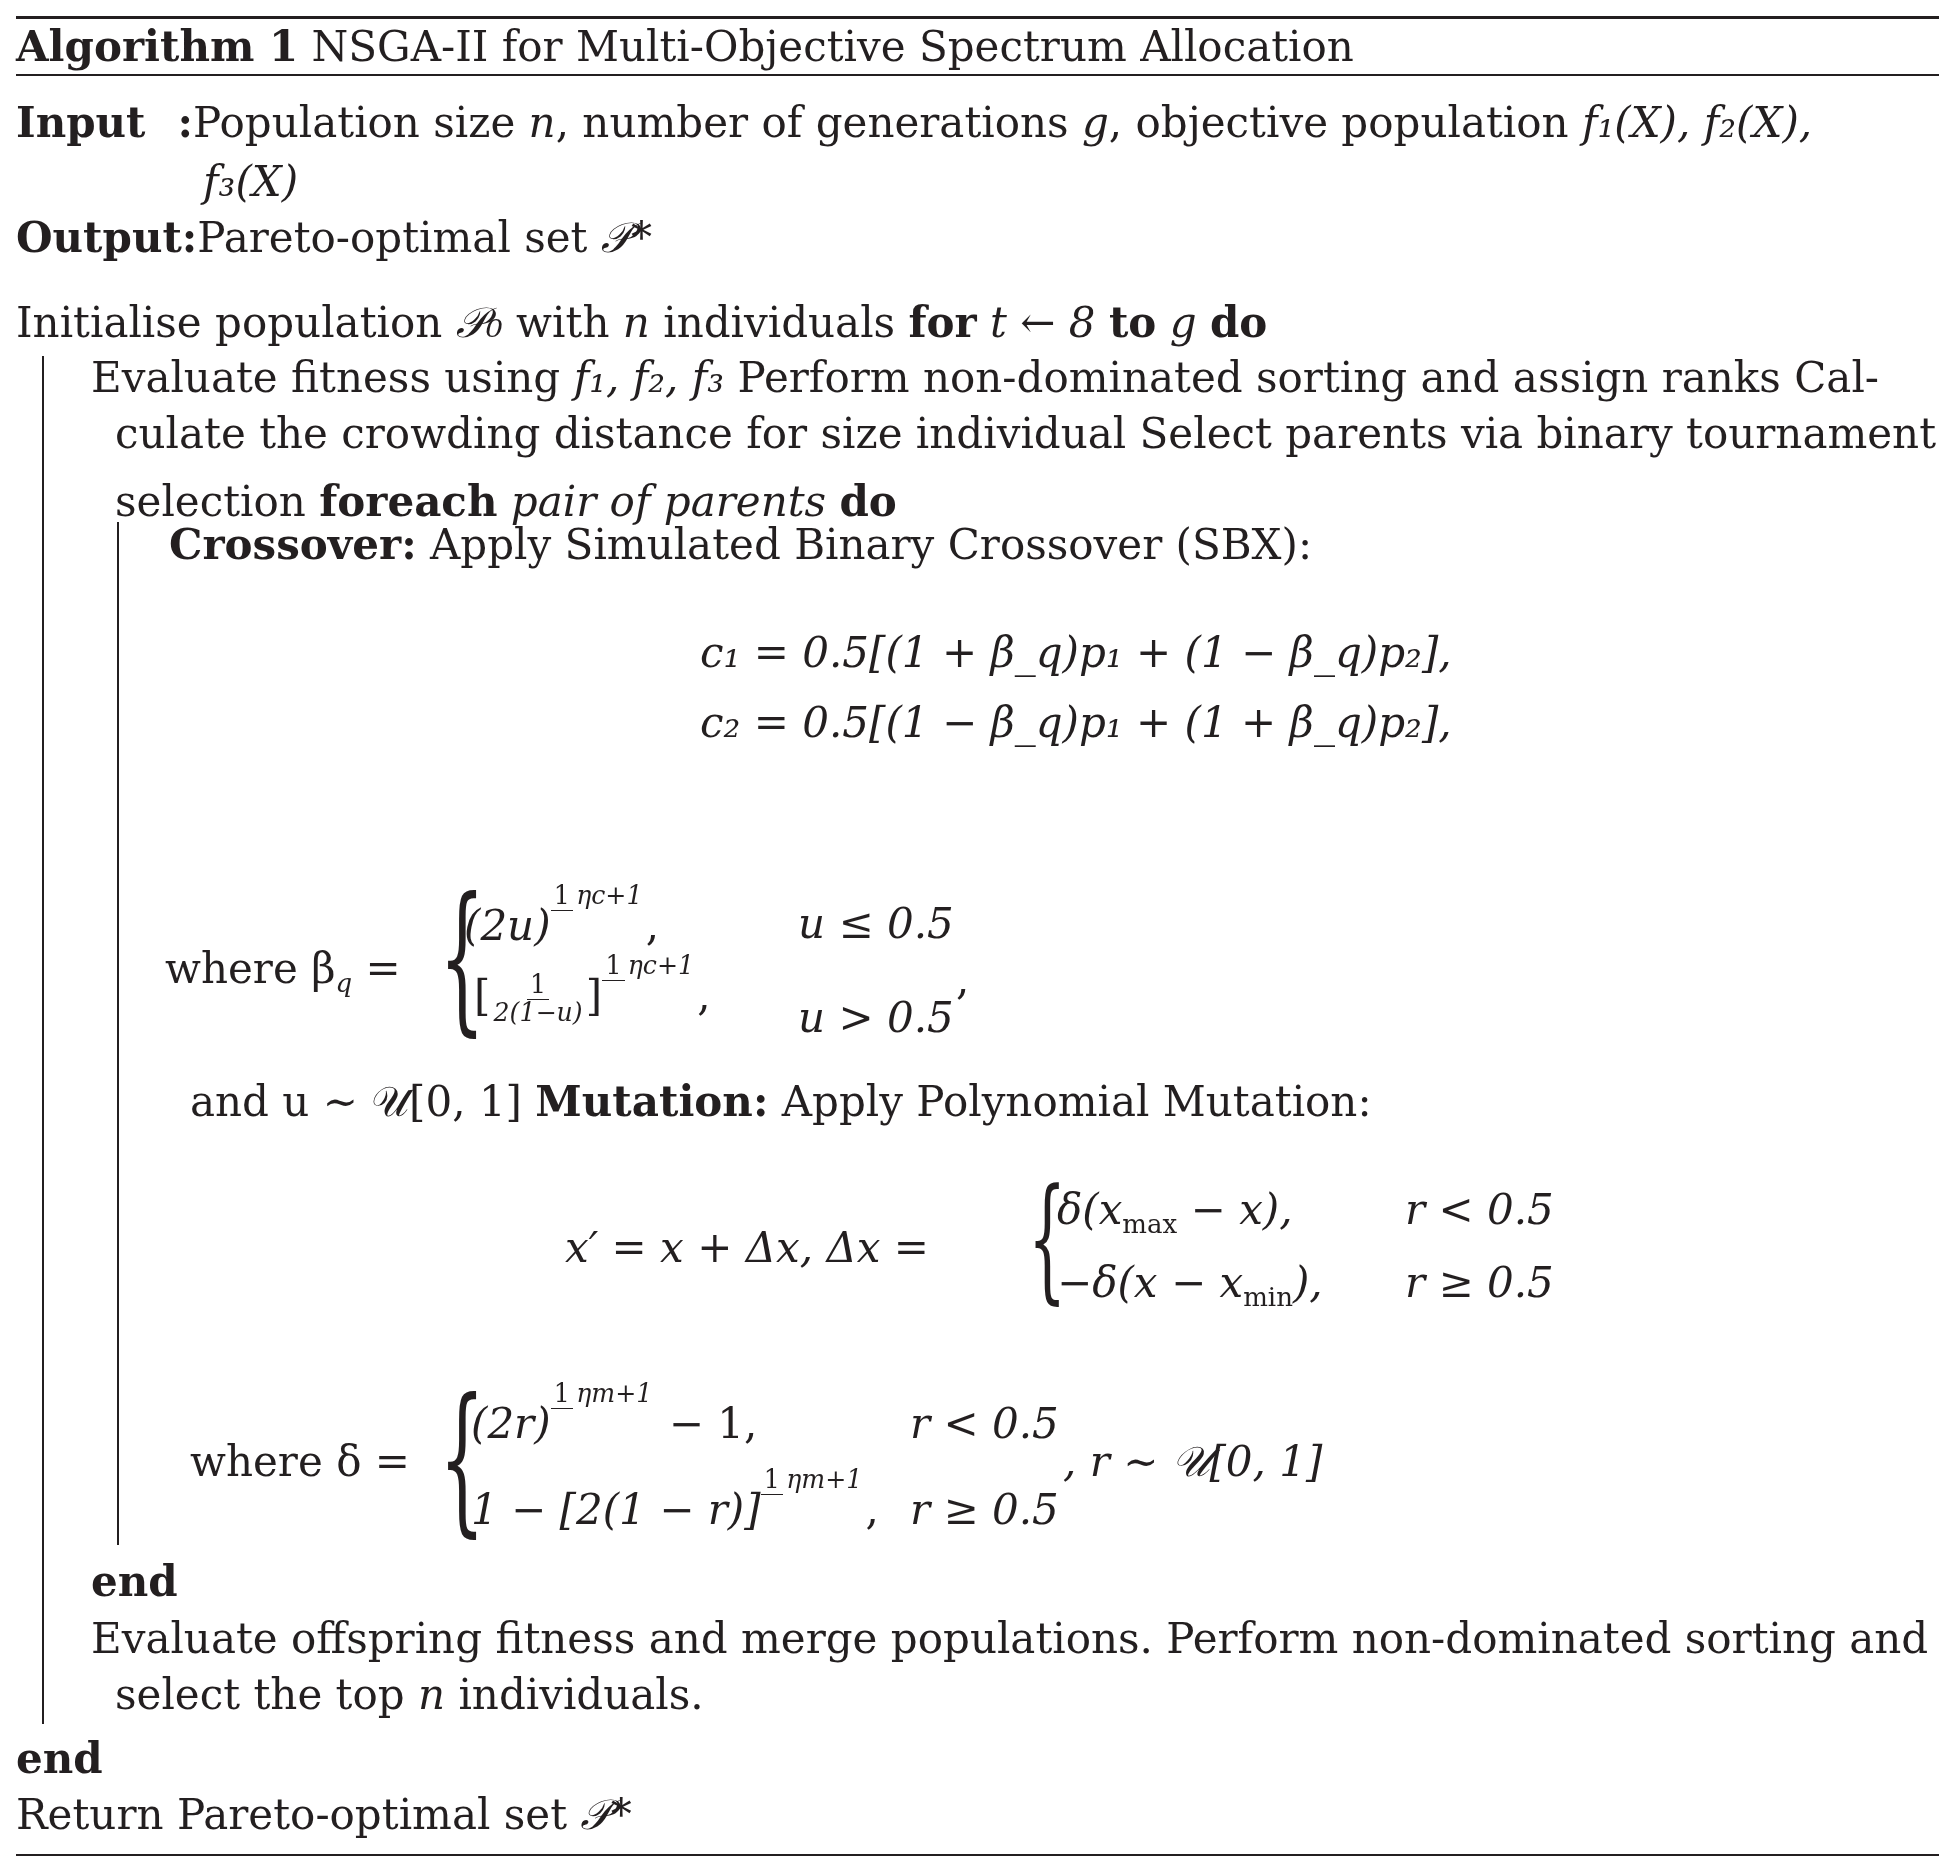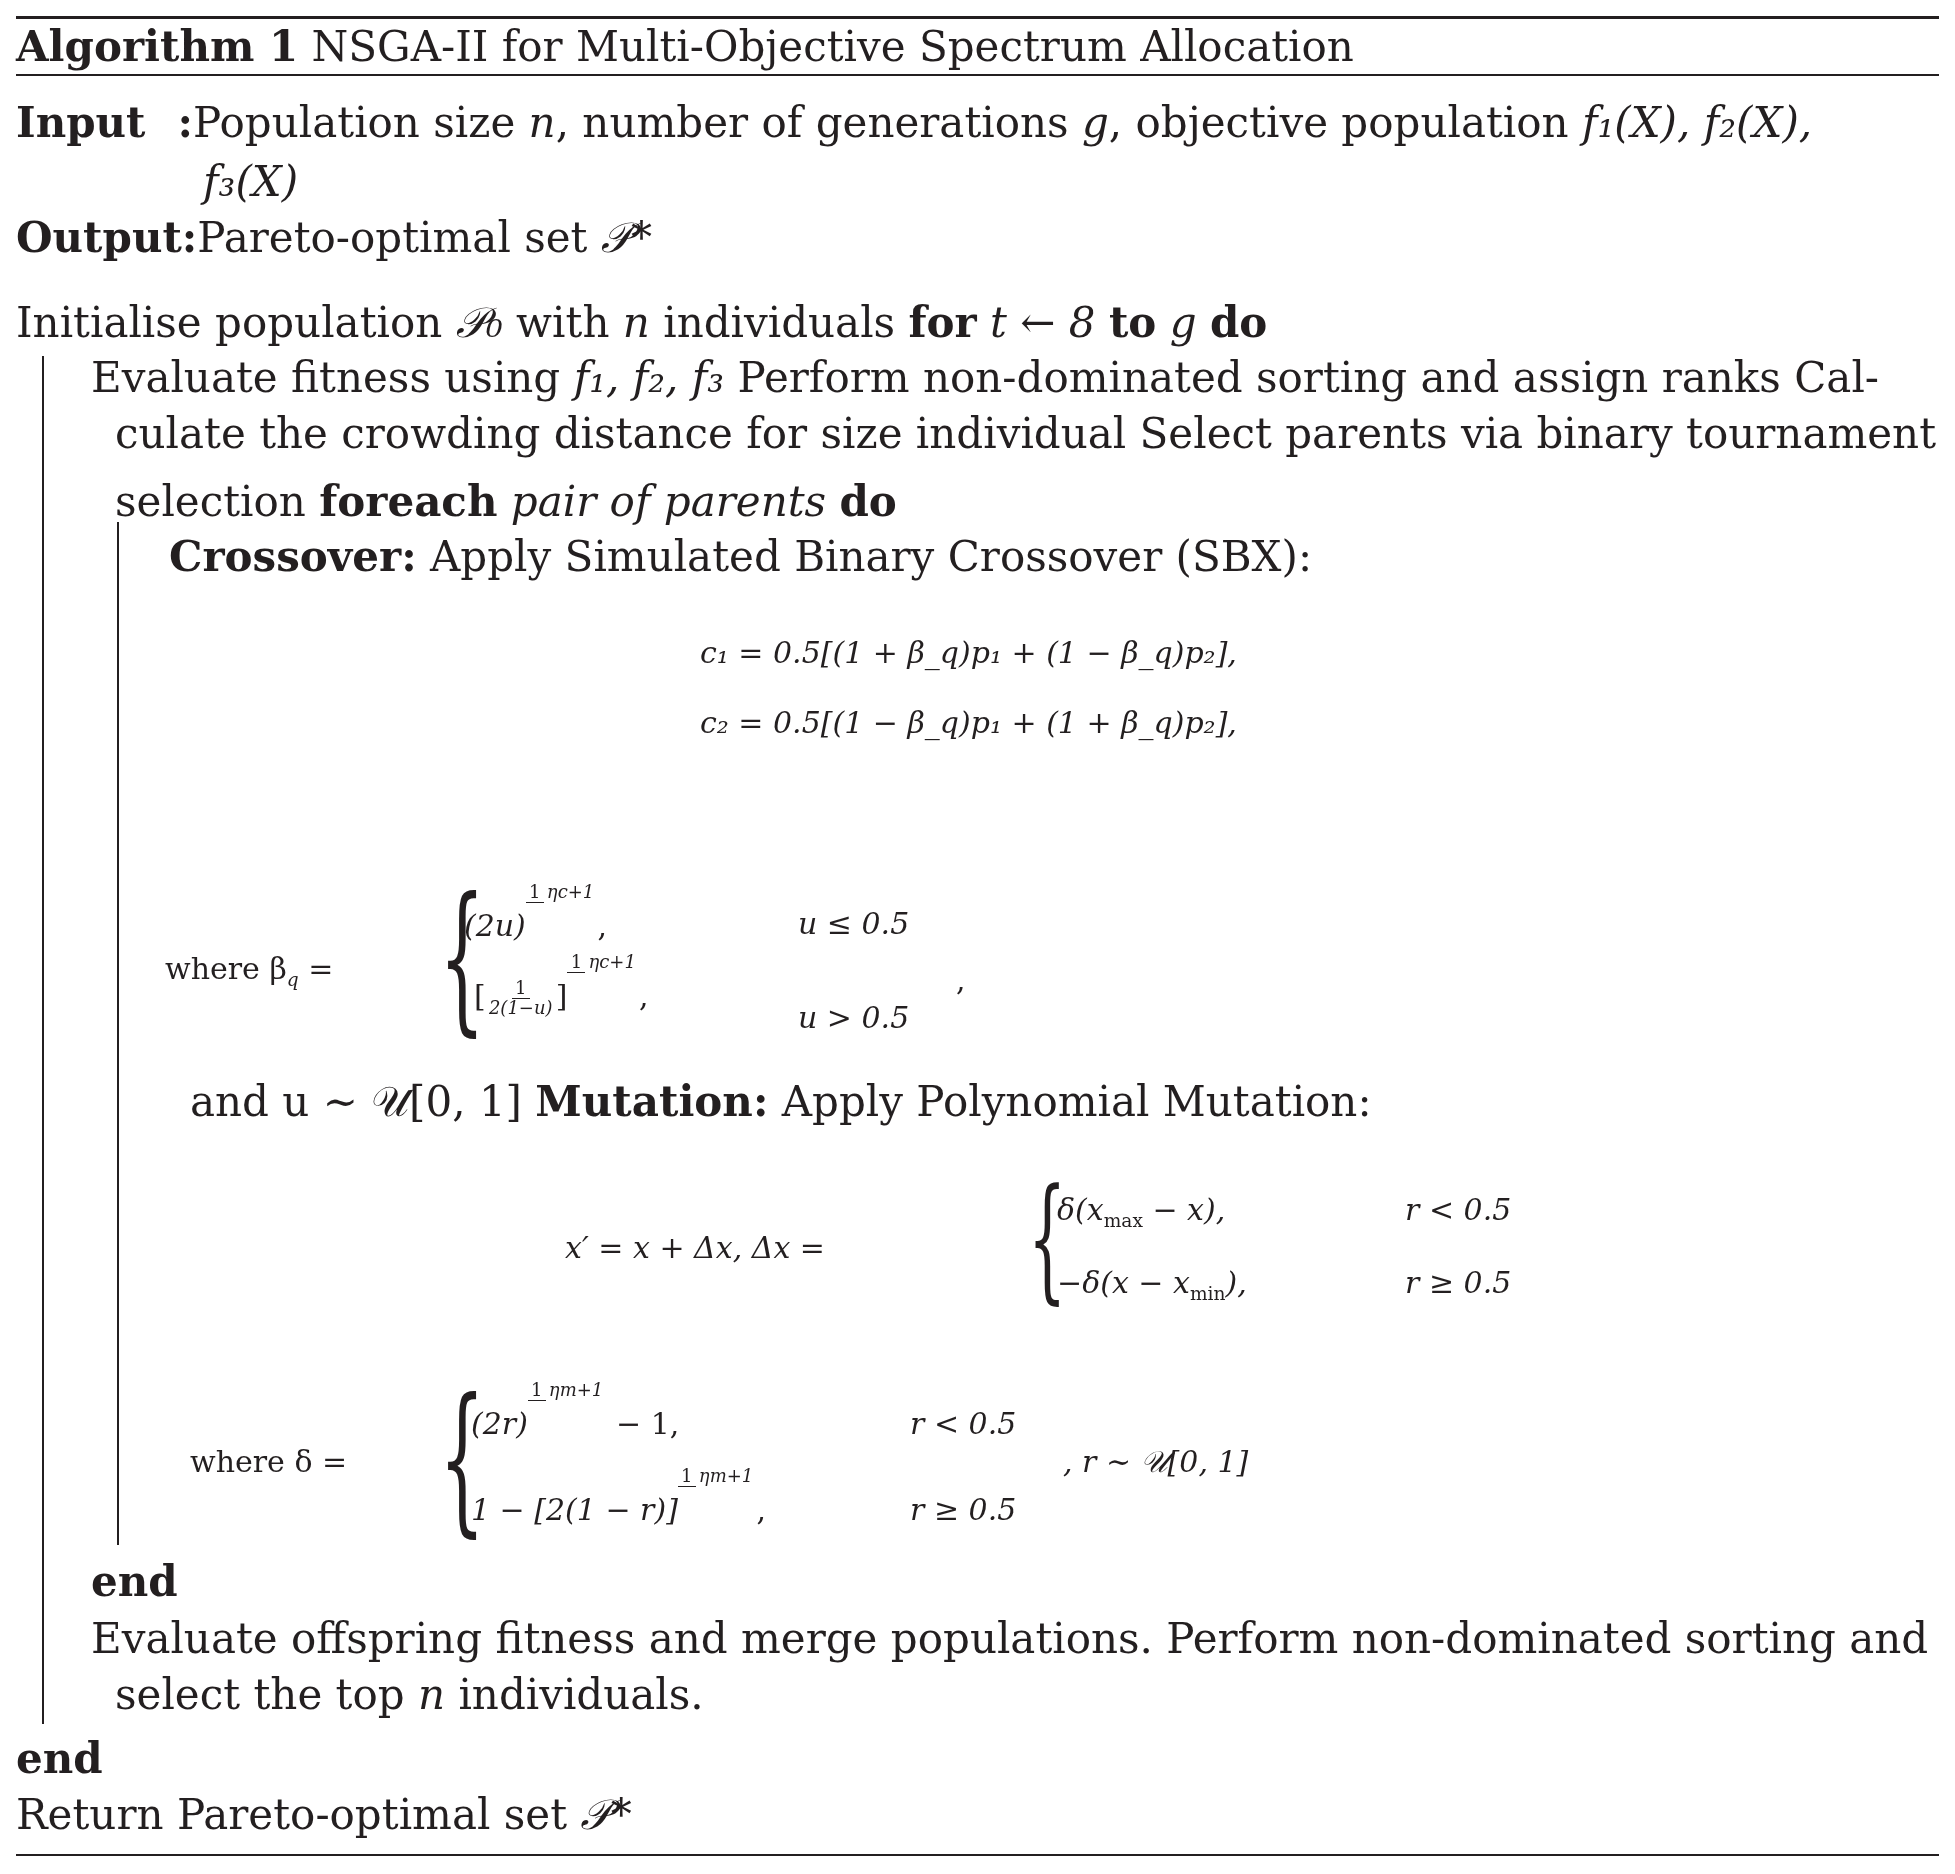--- a/index.html
+++ b/index.html
@@ -13,21 +13,21 @@
   .rule.mid { top:74px; height:2.1px; }
   .rule.bot { top:1854px; height:2.1px; }
 
   .line { position:absolute; white-space:nowrap; font-size:42px; line-height:54px; }
   .b { font-weight:bold; }
   .i { font-style:italic; }
   .cal { font-family:"DejaVu Serif", serif; font-style:italic; }
   sub, sup { font-size:0.62em; line-height:0; }
   .vbar { position:absolute; width:1.6px; background:#231f20; }
 
-  .math { position:absolute; font-size:30px; line-height:54px; white-space:nowrap; }
+  .math { position:absolute; font-size:42px; line-height:54px; white-space:nowrap; }
   .brace { position:absolute; font-family:"DejaVu Serif", serif; font-weight:200; color:#231f20; }
   .frac { display:inline-flex; flex-direction:column; align-items:center; vertical-align:middle; font-size:0.6em; line-height:1.05; }
   .frac .num { border-bottom:1.6px solid #231f20; padding:0 3.2px; }
   .frac .den { padding:0 3.2px; }
   .exp { display:inline-block; vertical-align:top; position:relative; top:-16px; }
 </style>
 </head>
 <body>
 
 <div class="rule top"></div>
@@ -61,21 +61,21 @@
 </div>
 <div class="line" style="left:115px; top:407px;">
   <span>culate the crowding distance for size individual  Select parents via binary tournament</span>
 </div>
 <div class="line" style="left:115px; top:463px;margin-top:12px;">
   <span>selection  </span><span class="b">foreach</span><span class="i"> pair of parents </span><span class="b">do</span>
 </div>
 
 <div class="vbar" style="left:117px; top:522px; height:1023px;"></div>
 
-<div class="line" style="left:169px; top:518px;margin-top:12px;">
+<div class="line" style="left:169px; top:518px;">
   <span class="b">Crossover:</span><span> Apply Simulated Binary Crossover (SBX):</span>
 </div>
 
 <div class="math i" style="left:700px; top:626px;">c₁ = 0.5[(1 + β_q)p₁ + (1 − β_q)p₂],</div>
 <div class="math i" style="left:700px; top:696px;">c₂ = 0.5[(1 − β_q)p₁ + (1 + β_q)p₂],</div>
 
 <div class="math" style="left:165px; top:942px;">
   <span>where β</span><sub class="i">q</sub><span> =</span>
 </div>
 <div class="brace" style="left:439px; top:867px; font-size:161px; line-height:182px; transform:scaleX(0.45); transform-origin:left;">{</div>

